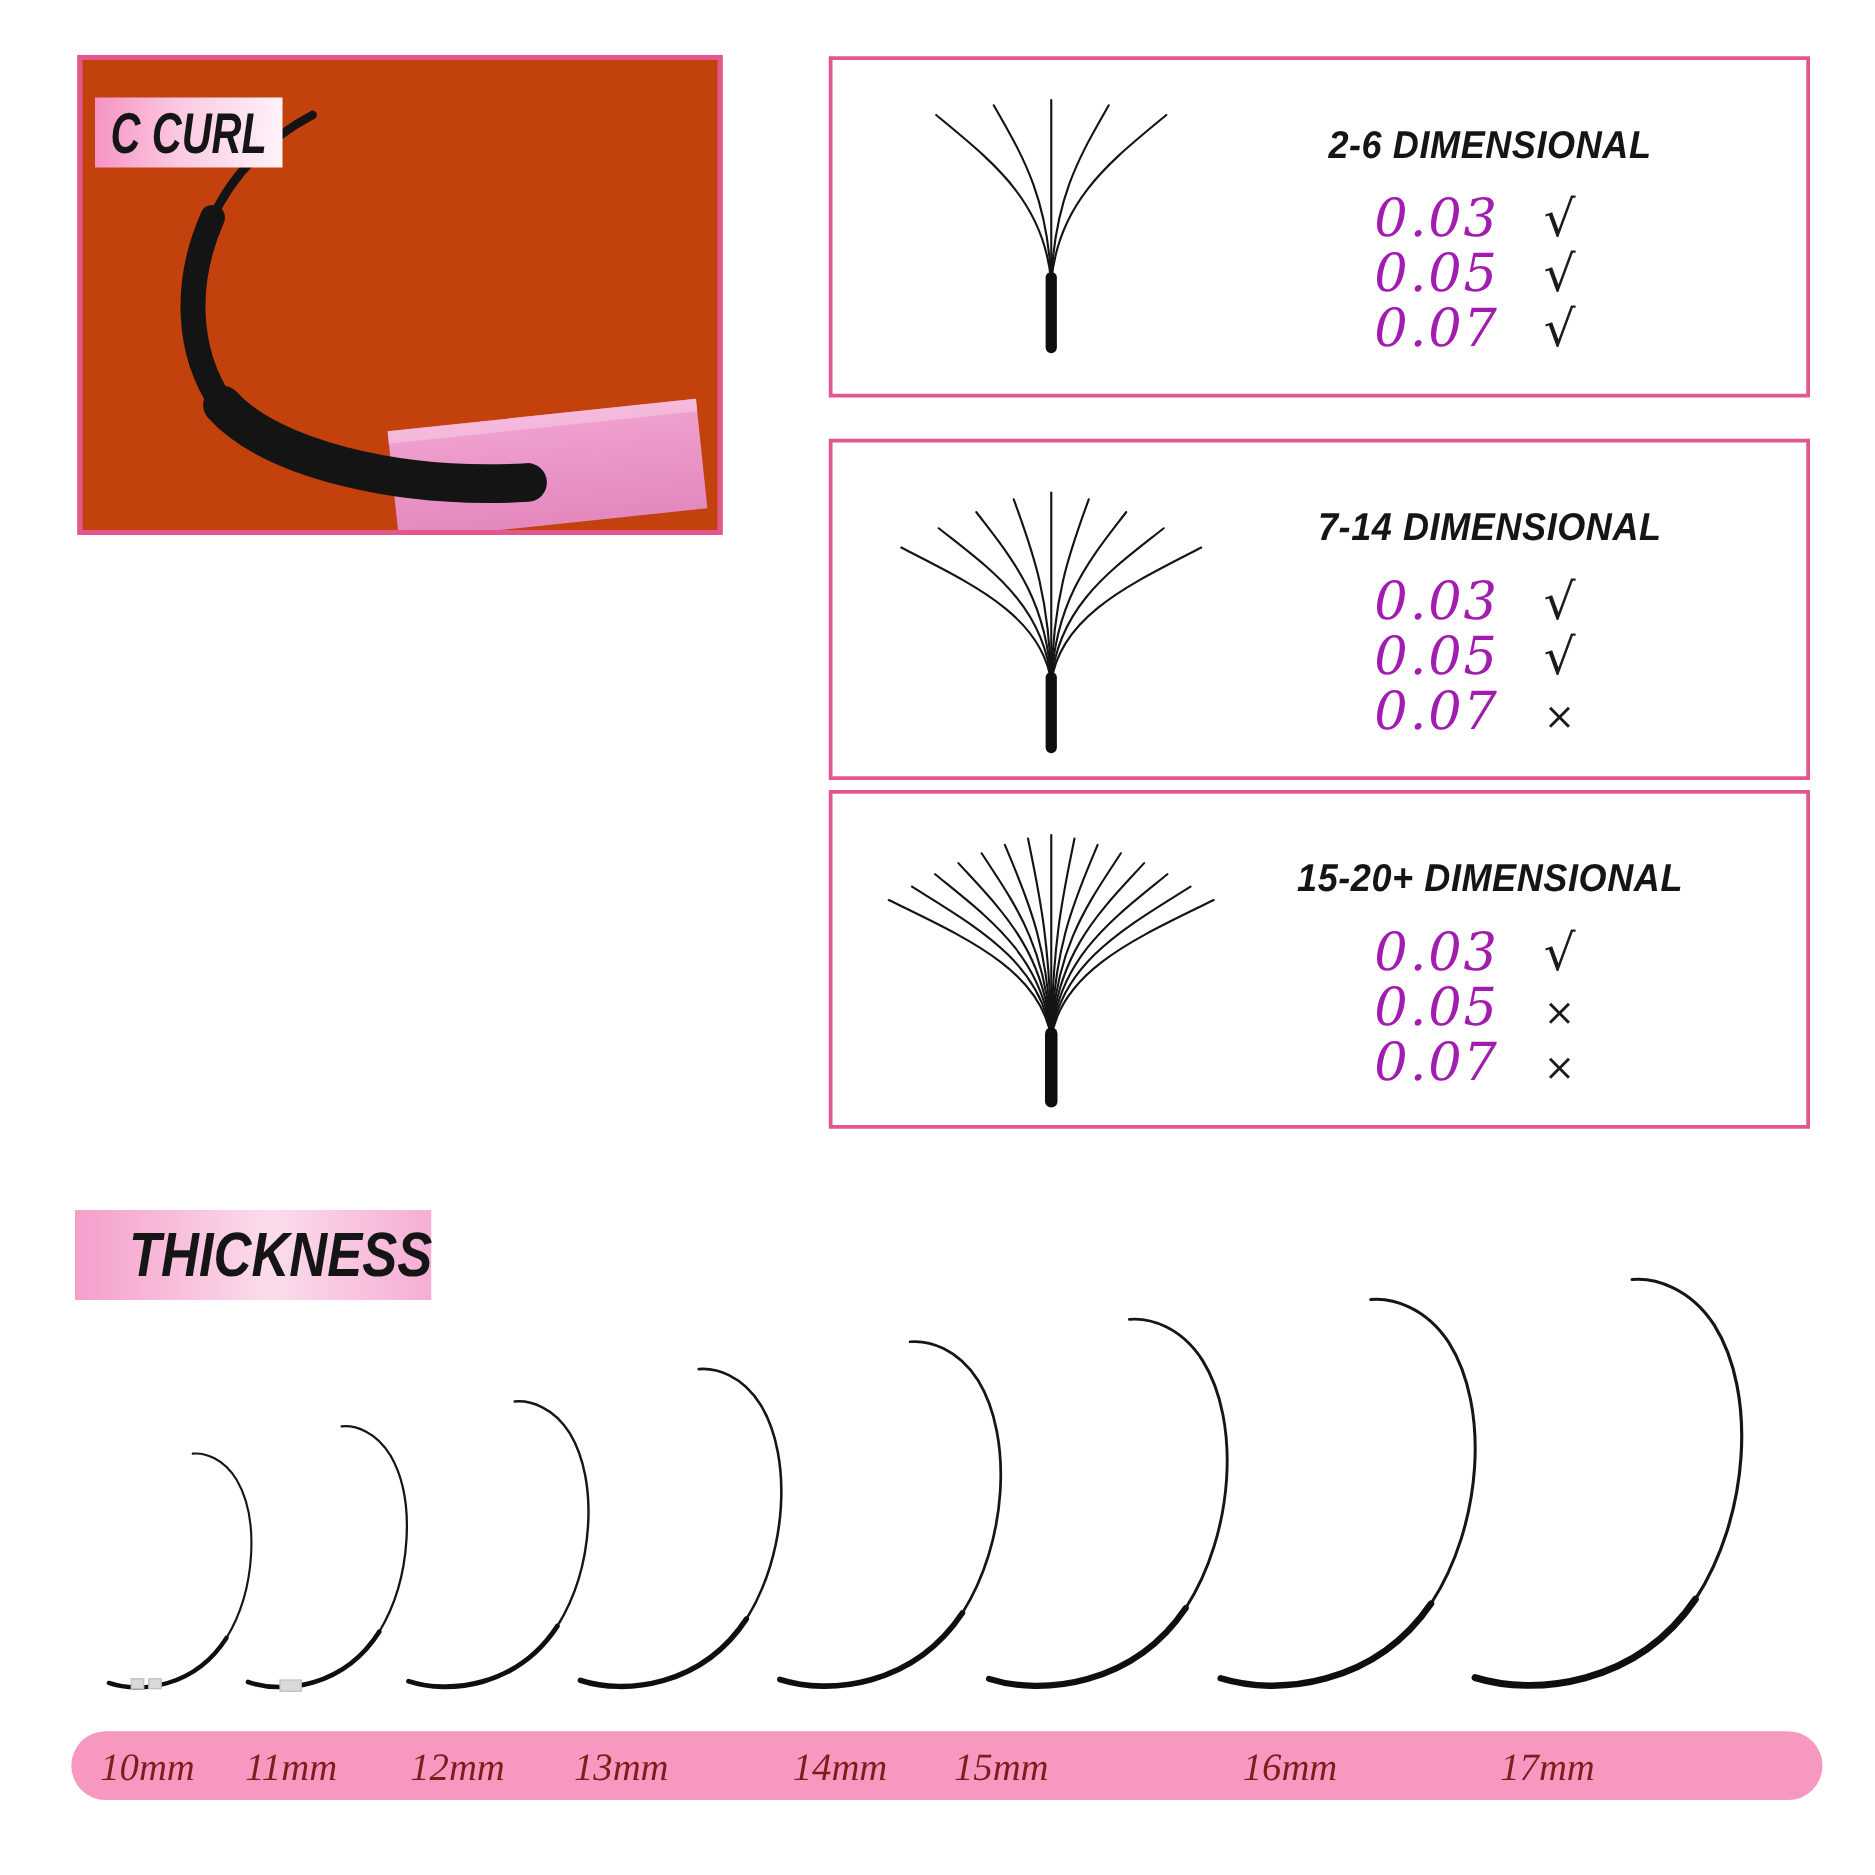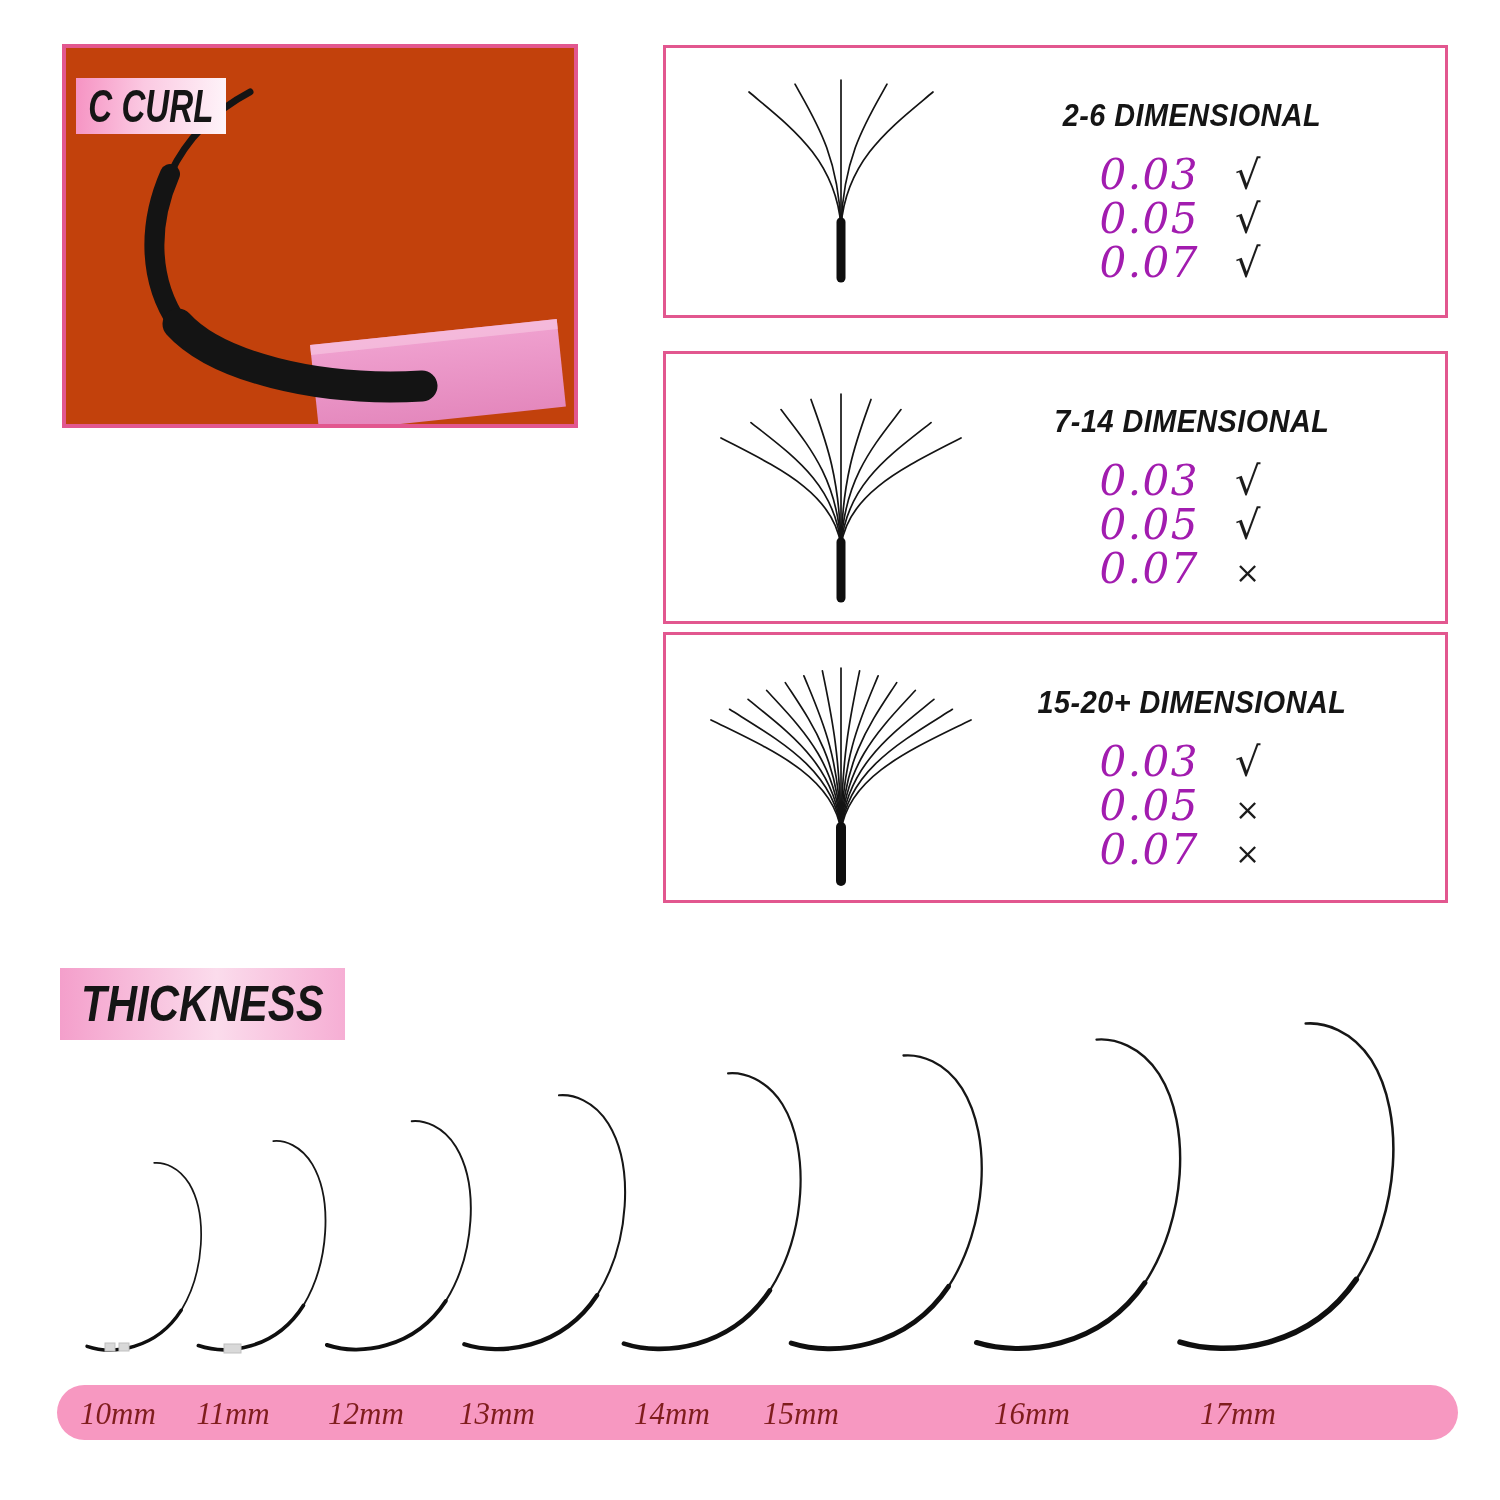--- a/index.html
+++ b/index.html
@@ -25,23 +25,23 @@
              transform:scaleX(.93);white-space:nowrap;color:#151515;}
   .dim-rows{margin-top:16px;}
   .dim-row{display:flex;justify-content:center;align-items:baseline;height:44px;}
   .dim-row .num{width:150px;text-align:right;font-family:"DejaVu Serif",serif;
                 font-size:42px;letter-spacing:1.5px;color:#a21caf;}
   .dim-row .mark{width:100px;text-align:left;padding-left:36px;color:#1b1b1b;}
   .dim-row .mark.check{font-family:"DejaVu Sans",sans-serif;font-size:40px;font-weight:normal;}
   .dim-row .mark.cross{font-family:"DejaVu Serif",serif;font-size:30px;}
 
   
-  .thickness-label{position:absolute;left:60px;top:968px;width:285px;height:72px;
+  .thickness-label{position:absolute;left:60px;top:968px;width:241px;height:72px;
                    background:linear-gradient(90deg,#f49fcb 0%,#fbdcec 55%,#f6aed4 100%);
-                   display:flex;align-items:center;justify-content:center;}
+                   display:flex;align-items:center;justify-content:center;padding-left:44px;}
   .thickness-label span{font-weight:bold;font-style:italic;font-size:50px;line-height:1;
                         transform:scaleX(.84);white-space:nowrap;color:#151515;}
   #thickness-svg{position:absolute;left:0;top:1000px;}
   .length-bar{position:absolute;left:57px;top:1385px;width:1401px;height:55px;
               background:var(--bar-pink,#f798c1);border-radius:28px;}
   .length-bar span{position:absolute;top:11px;transform:translateX(-50%);
                    font-family:"Liberation Serif",serif;font-style:italic;
                    font-size:31px;color:#7f1d1d;white-space:nowrap;}
 </style>
 </head>

